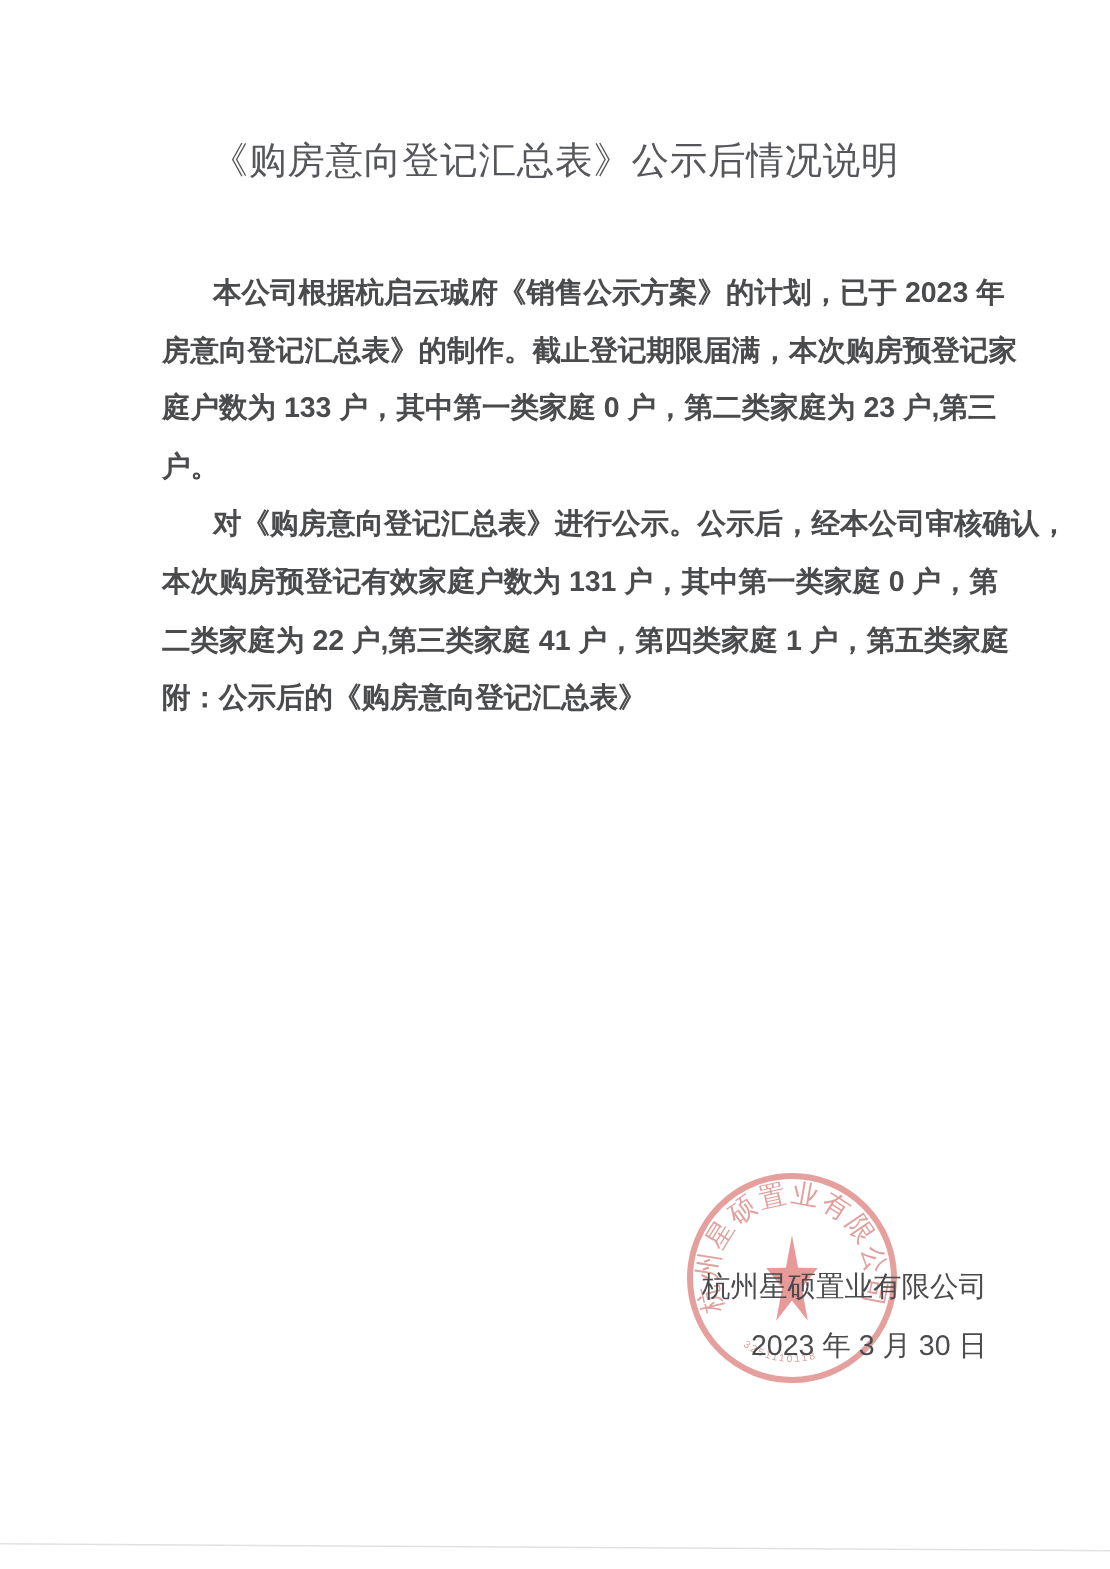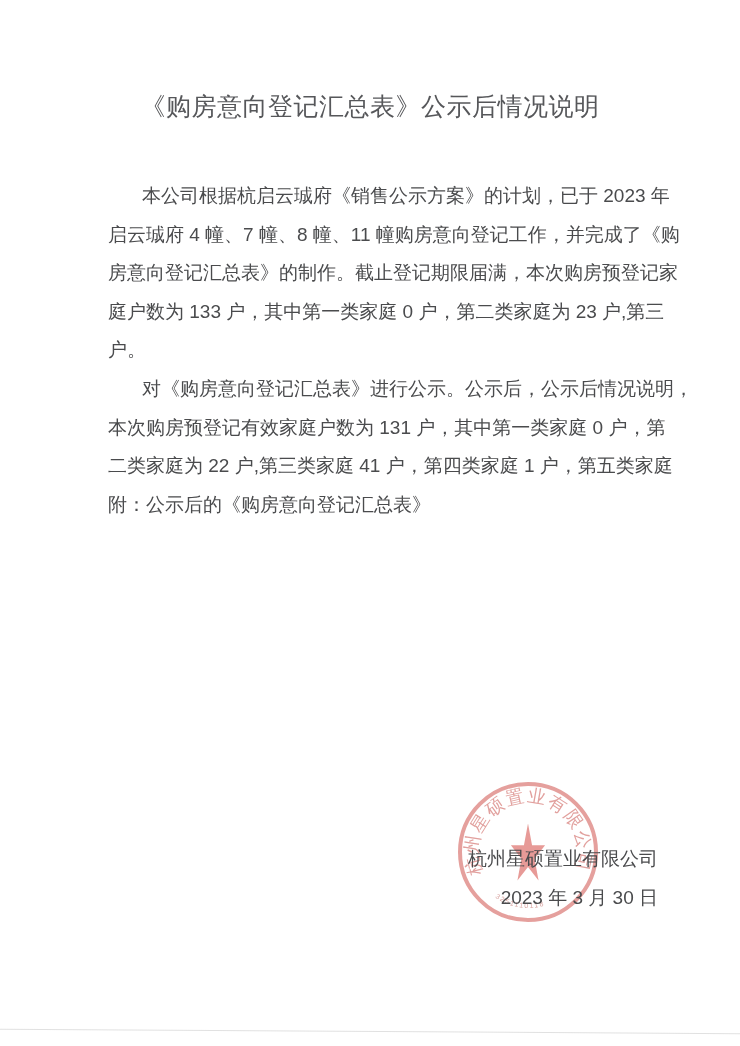--- a/index.html
+++ b/index.html
@@ -22,20 +22,21 @@
     letter-spacing:0.5px;
     color:#56575a;
   }
   .body-text{
     position:absolute;
     left:108px;top:177px;width:530px;
     font-size:19px;
     line-height:38.6px;
     color:#4a4b4d;
     z-index:2;
+    font-weight:bold;
   }
   .paragraph{margin:0;}
   .paragraph.indent .line:first-child{text-indent:34px;}
   .line{white-space:nowrap;}
   .signature{
     position:absolute;
     right:104px;top:840px;
     text-align:right;
     font-size:19px;
     line-height:38.5px;
@@ -61,27 +62,26 @@
 </head>
 <body>
 
 <div class="page">
 
   <h1 class="doc-title">《购房意向登记汇总表》公示后情况说明</h1>
 
   <div class="body-text">
       <div class="paragraph indent">
         <div class="line">本公司根据杭启云珹府《销售公示方案》的计划，已于 2023 年</div>
-        <div class="line">启云珹府 4 幢、7 幢、8 幢、11 幢购房意向登记工作，并完成了《购</div>
         <div class="line">房意向登记汇总表》的制作。截止登记期限届满，本次购房预登记家</div>
         <div class="line">庭户数为 133 户，其中第一类家庭 0 户，第二类家庭为 23 户,第三</div>
         <div class="line">户。</div>
       </div>
       <div class="paragraph indent">
-        <div class="line">对《购房意向登记汇总表》进行公示。公示后，公示后情况说明，</div>
+        <div class="line">对《购房意向登记汇总表》进行公示。公示后，经本公司审核确认，</div>
         <div class="line">本次购房预登记有效家庭户数为 131 户，其中第一类家庭 0 户，第</div>
         <div class="line">二类家庭为 22 户,第三类家庭 41 户，第四类家庭 1 户，第五类家庭</div>
       </div>
       <div class="paragraph">
         <div class="line">附：公示后的《购房意向登记汇总表》</div>
       </div>
     </div>
 
   <svg class="seal" viewBox="0 0 160 160">
     <defs>

